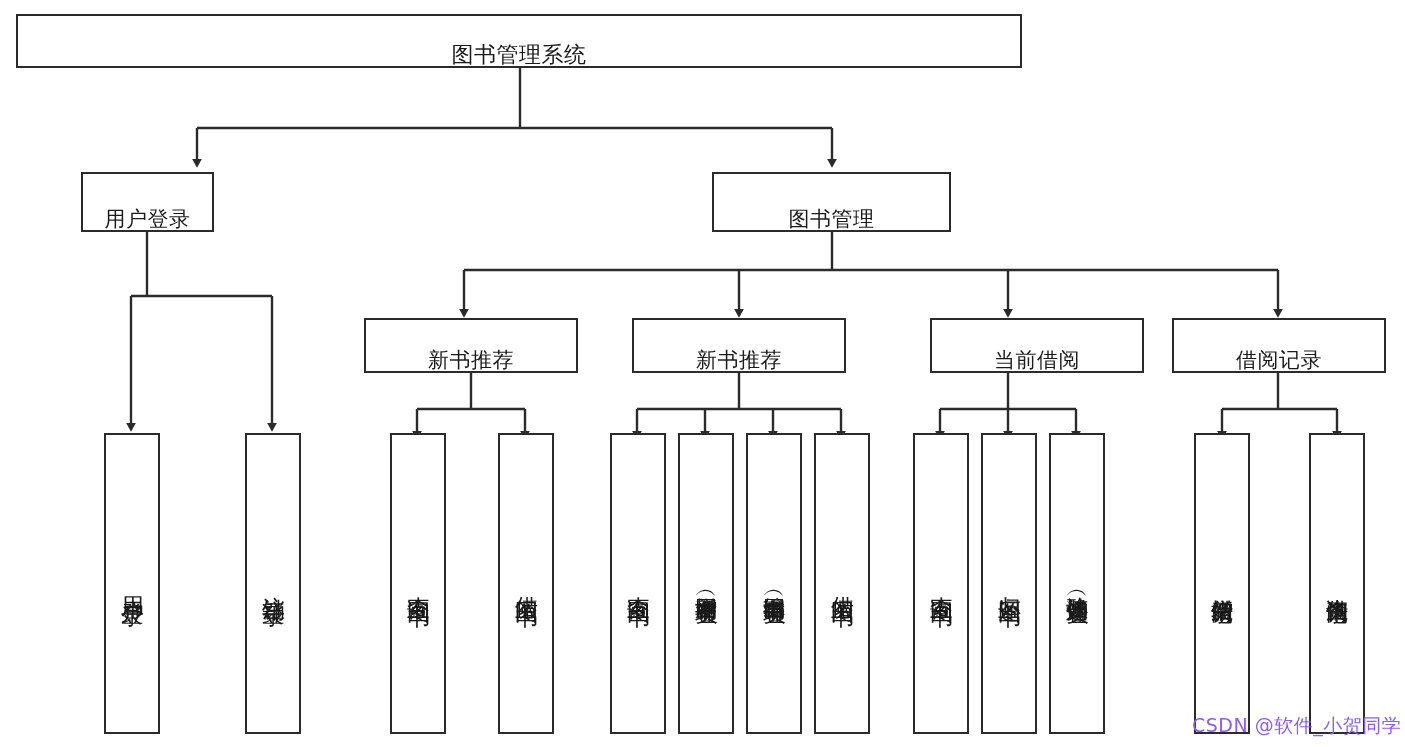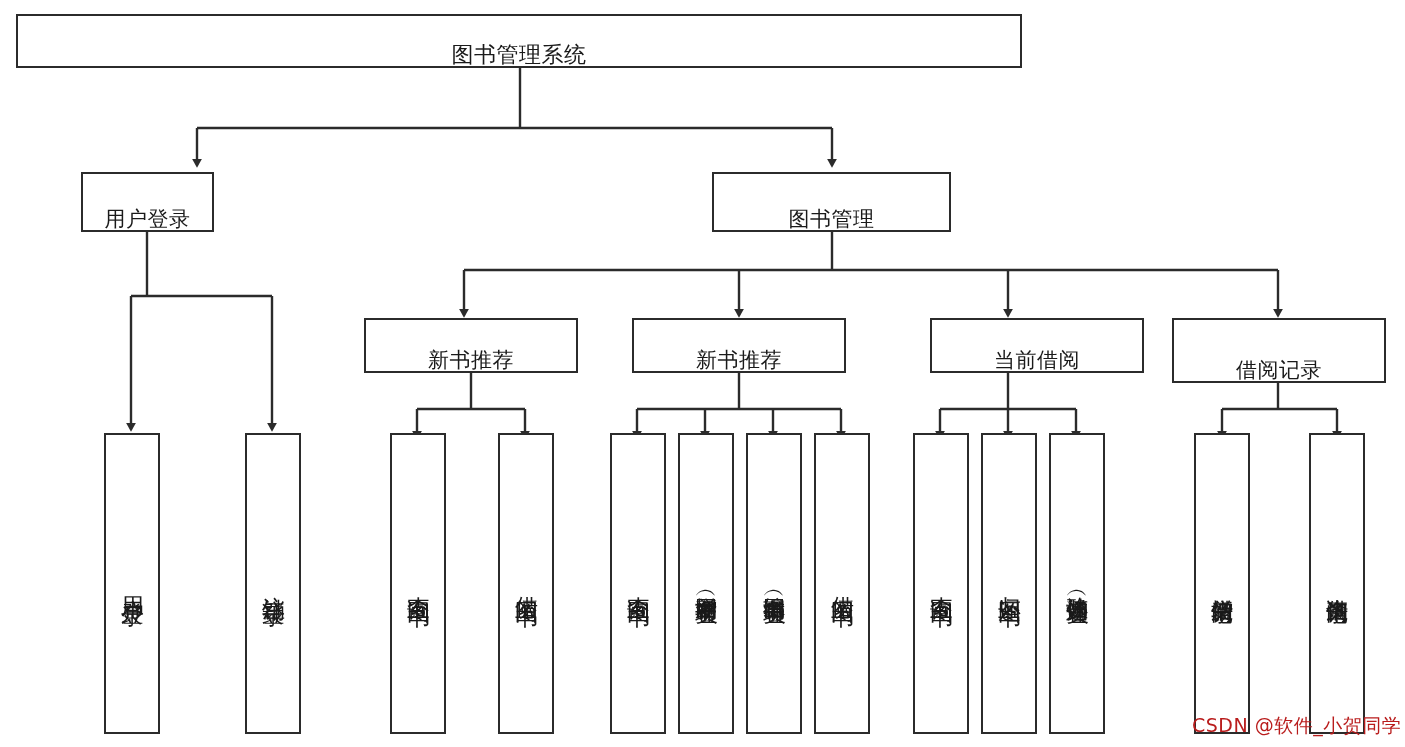--- a/index.html
+++ b/index.html
@@ -61,21 +61,21 @@
     letter-spacing: 3px;
     white-space: normal;
     max-height: 100%;
   }
   .node.vert.tall-text .node-label {
     font-size: 22px;
     letter-spacing: 1px;
   }
   .watermark {
     position: absolute;
-    color: #b91c1c;
+    color: #8b5cf6;
     font-size: 19px;
     white-space: nowrap;
     letter-spacing: 0.5px;
   }
 </style>
 </head>
 <body>
 
 <div id="canvas">
 
@@ -142,21 +142,21 @@
 
   <div class="node horiz" style="left:364px; top:318px; width:214px; height:55px;">
     <span class="node-label">新书推荐</span>
   </div>
   <div class="node horiz" style="left:632px; top:318px; width:214px; height:55px;">
     <span class="node-label">新书推荐</span>
   </div>
   <div class="node horiz" style="left:901px; top:318px; width:214px; height:55px;margin-left:29px;">
     <span class="node-label">当前借阅</span>
   </div>
-  <div class="node horiz" style="left:1172px; top:318px; width:214px; height:65px;">
+  <div class="node horiz" style="left:1172px; top:318px; width:214px; height:55px;">
     <span class="node-label">借阅记录</span>
   </div>
 
   <div class="node vert" style="left:104px; top:433px; width:56px; height:301px;">
     <span class="node-label">用户登录</span>
   </div>
   <div class="node vert" style="left:245px; top:433px; width:56px; height:301px;">
     <span class="node-label">注销登录</span>
   </div>
 

